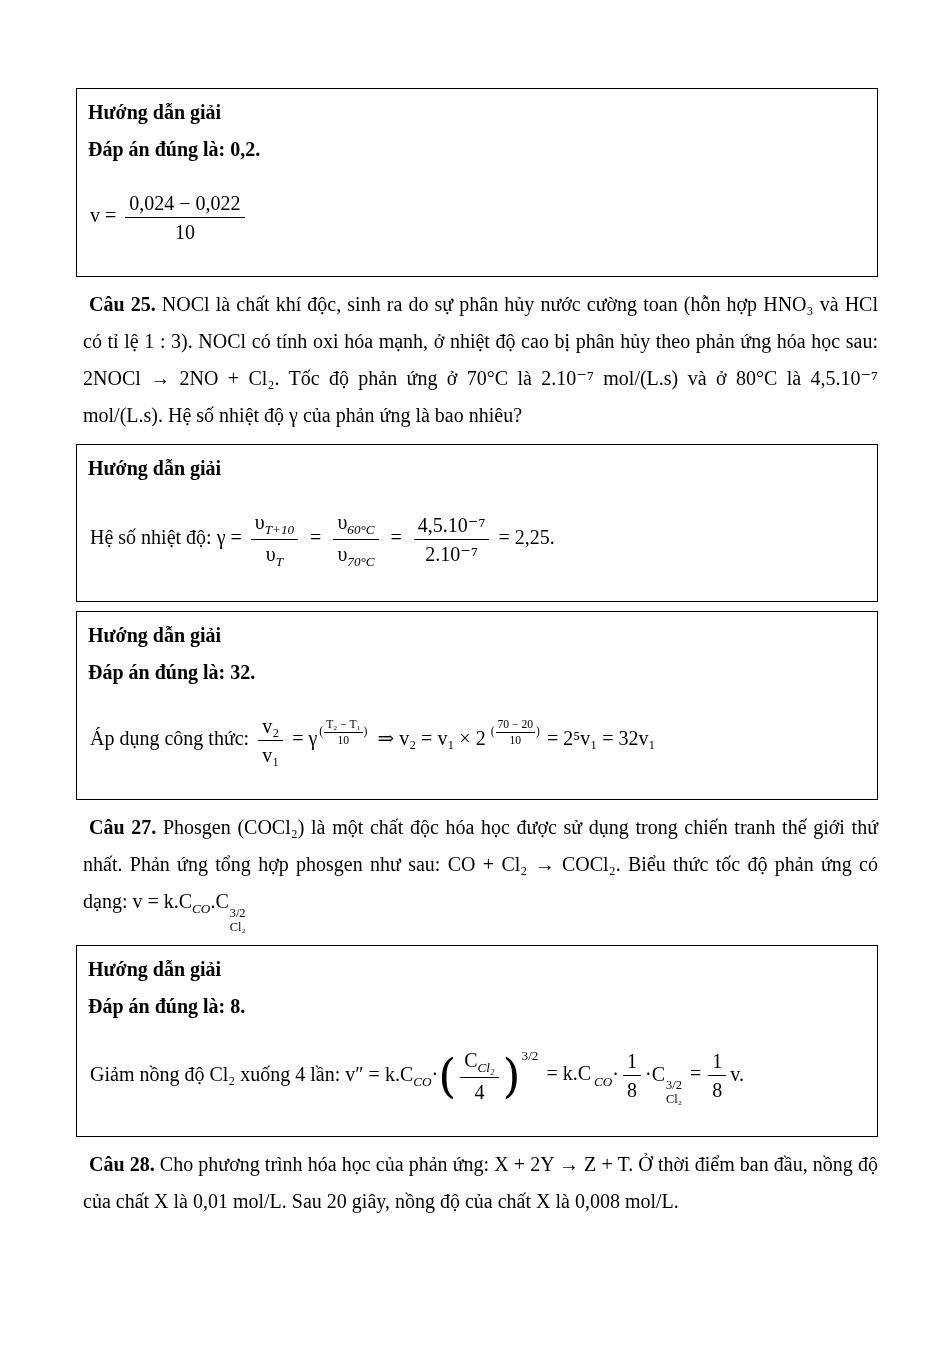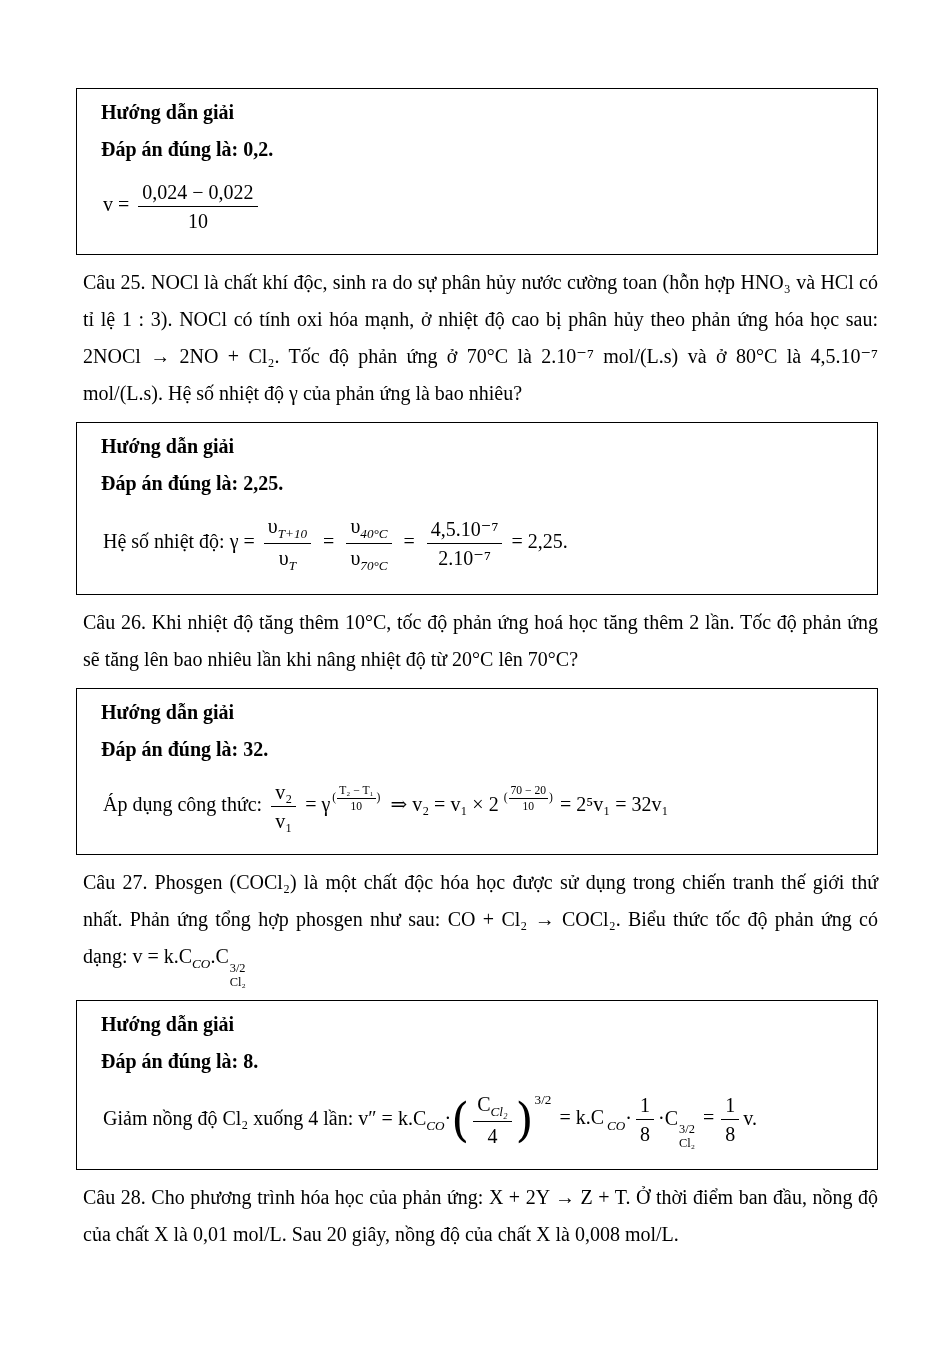--- a/index.html
+++ b/index.html
@@ -1,29 +1,29 @@
 <!DOCTYPE html>
 <html><head>
 <meta charset="utf-8">
 <style>
   html,body { margin:0; padding:0; background:#fff; }
   body { width:952px; color:#000; font-family:"Liberation Serif","DejaVu Serif",serif; font-size:20px; }
   .page { box-sizing:border-box; width:952px; min-height:1346px; padding:88px 74px 60px 76px; background:#fff; }
 
-  .solution-box { border:1.6px solid #000; padding:8px 13px 12px 24px; margin:0 0 9px 0; }
+  .solution-box { border:1.6px solid #000; padding:8px 13px 12px 11px; margin:0 0 9px 0; }
   .box-title { font-weight:bold; margin:4px 0 14px 0; }
   .box-answer { font-weight:bold; margin:12px 0 14px 0; }
 
   .question { text-align:justify; line-height:1.85; margin:4px 0 10px 7px; }
-  .qlabel { font-weight:normal; }
+  .qlabel { font-weight:bold;margin-left:6px; }
 
   .formula { margin:4px 0 4px 2px; white-space:nowrap; line-height:1.3; }
 
   
-  .frac { display:inline-block; vertical-align:middle; text-align:center; margin:4px 4px; }
+  .frac { display:inline-block; vertical-align:middle; text-align:center; margin:15px 4px; }
   .frac .num { display:block; border-bottom:1.4px solid #000; padding:0 4px 1px 4px; }
   .frac .den { display:block; padding:1px 4px 0 4px; }
 
   sub { font-size:0.66em;font-style:italic; }
   sup { font-size:0.66em; }
 
   
   .expgroup { display:inline-block; font-size:0.58em; vertical-align:0.85em; margin:0 2px; }
   .sfrac { display:inline-block; vertical-align:middle; text-align:center; margin:0 1px; }
   .sfrac .num { display:block; border-bottom:1px solid #000; padding:0 2px 0 2px; }
@@ -53,44 +53,40 @@
       </span>
     </div>
   </div>
 
   <p class="question">
     <b class="qlabel">Câu 25.</b><span> NOCl là chất khí độc, sinh ra do sự phân hủy nước cường toan (hỗn hợp HNO₃ và HCl có tỉ lệ 1 : 3). NOCl có tính oxi hóa mạnh, ở nhiệt độ cao bị phân hủy theo phản ứng hóa học sau: 2NOCl → 2NO + Cl₂. Tốc độ phản ứng ở 70°C là 2.10⁻⁷ mol/(L.s) và ở 80°C là 4,5.10⁻⁷ mol/(L.s). Hệ số nhiệt độ γ của phản ứng là bao nhiêu?</span>
   </p>
 
   <div class="solution-box">
     <div class="box-title">Hướng dẫn giải</div>
-    <div class="box-answer">Đáp án đúng là: 2,25.</div>
     <div class="formula">
       <span>Hệ số nhiệt độ: γ =</span>
       <span class="frac">
         <span class="num"><span>υ</span><sub>T+10</sub></span>
         <span class="den"><span>υ</span><sub>T</sub></span>
       </span>
       <span class="op">=</span>
       <span class="frac">
-        <span class="num"><span>υ</span><sub>40°C</sub></span>
+        <span class="num"><span>υ</span><sub>60°C</sub></span>
         <span class="den"><span>υ</span><sub>70°C</sub></span>
       </span>
       <span class="op">=</span>
       <span class="frac">
         <span class="num">4,5.10⁻⁷</span>
         <span class="den">2.10⁻⁷</span>
       </span>
       <span>= 2,25.</span>
     </div>
   </div>
 
-  <p class="question">
-    <b class="qlabel">Câu 26.</b><span> Khi nhiệt độ tăng thêm 10°C, tốc độ phản ứng hoá học tăng thêm 2 lần. Tốc độ phản ứng sẽ tăng lên bao nhiêu lần khi nâng nhiệt độ từ 20°C lên 70°C?</span>
-  </p>
 
   <div class="solution-box">
     <div class="box-title">Hướng dẫn giải</div>
     <div class="box-answer">Đáp án đúng là: 32.</div>
     <div class="formula">
       <span>Áp dụng công thức:</span>
       <span class="frac">
         <span class="num">v₂</span>
         <span class="den">v₁</span>
       </span>

